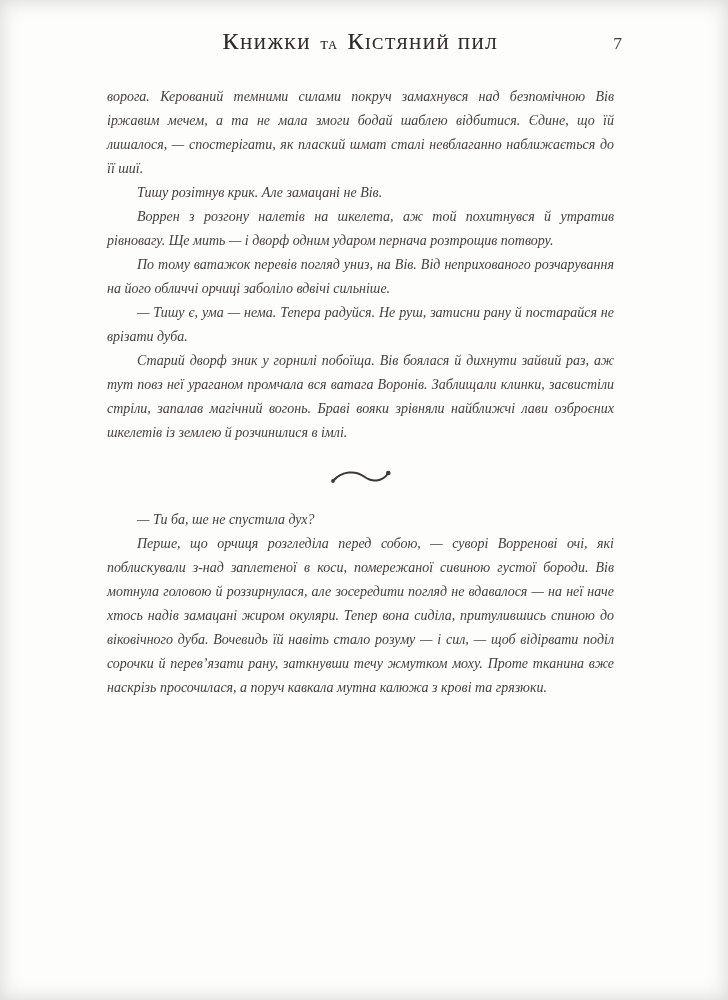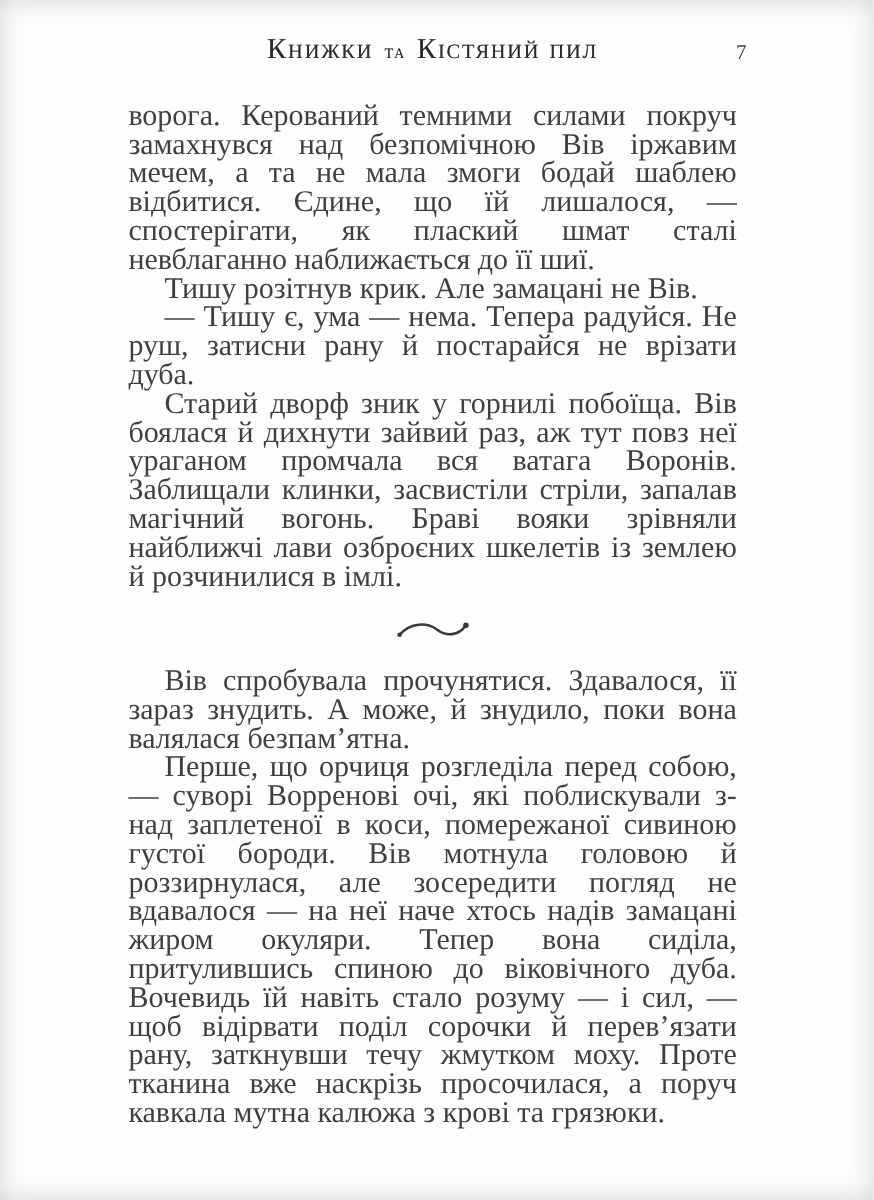--- a/index.html
+++ b/index.html
@@ -48,26 +48,27 @@
   }
   
   .text-block {
     position: absolute;
     top: 85px;
     left: 107px;
     width: 507px;
   }
   .para {
     margin: 0;
-    font-size: 25px;
+    font-size: 14px;
     line-height: 24px;
     color: var(--ink, #413f3d);
     text-align: justify;
     text-align-last: left;
     hyphens: manual;
+    font-style: italic;
     -webkit-hyphens: manual;
   }
   .para.indent { text-indent: 30px; }
   
   .scene-divider {
     height: 63px;
     display: flex;
     align-items: center;
     justify-content: center;
   }
@@ -84,31 +85,33 @@
       <span>Кістяний пил</span></span>
   </header>
 
   <div class="folio">7</div>
 
   <main class="text-block">
 
     <section class="text-section">
         <p class="para">ворога. Керований темними силами покруч замахнувся над безпомічною Вів іржавим мечем, а та не мала змоги бодай ша­блею відбитися. Єдине, що їй лишалося, — спостерігати, як плаский шмат сталі невблаганно наближається до її шиї.</p>
         <p class="para indent">Тишу розітнув крик. Але замацані не Вів.</p>
+        <p class="para indent">Воррен з розгону налетів на шкелета, аж той похитнувся й утратив рівновагу. Ще мить — і дворф одним ударом пер­нача розтрощив потвору.</p>
+        <p class="para indent">По тому ватажок перевів погляд униз, на Вів. Від неприхо­ваного розчарування на його обличчі орчиці заболіло вдвічі сильніше.</p>
         <p class="para indent">— Тишу є, ума — нема. Тепера радуйся. Не руш, затисни рану й постарайся не врізати дуба.</p>
         <p class="para indent">Старий дворф зник у горнилі побоїща. Вів боялася й дих­нути зайвий раз, аж тут повз неї ураганом промчала вся ватага Воронів. Заблищали клинки, засвистіли стріли, запалав ма­гічний вогонь. Браві вояки зрівняли найближчі лави озброє­них шкелетів із землею й розчинилися в імлі.</p>
       </section>
 
     <div class="scene-divider">
       <svg width="64" height="18" viewBox="0 0 64 18" aria-hidden="true">
         <path d="M4,13 C 13,2.5 27,2.5 35,8.5 C 43,14.5 53,14 59,5.5" fill="none" stroke="#3c3a38" stroke-width="2.1" stroke-linecap="round"></path>
         <circle cx="4" cy="13" r="1.9" fill="#3c3a38"></circle>
         <circle cx="59.3" cy="5" r="2.3" fill="#3c3a38"></circle>
       </svg>
     </div>
 
     <section class="text-section">
-        <p class="para indent">Вів спробувала прочунятися. Здавалося, її зараз знудить. А може, й знудило, поки вона валялася безпам’ятна.</p>
+        <p class="para indent">— Ти ба, ше не спустила дух?</p>
         <p class="para indent">Перше, що орчиця розгледіла перед собою, — суво­рі Ворренові очі, які поблискували з-над заплетеної в коси, помережаної сивиною густої бороди. Вів мотнула головою й роззирнулася, але зосередити погляд не вдавалося — на неї наче хтось надів замацані жиром окуляри. Тепер вона сиді­ла, притулившись спиною до віковічного дуба. Вочевидь їй навіть стало розуму — і сил, — щоб відірвати поділ сорочки й перев’язати рану, заткнувши течу жмутком моху. Проте тка­нина вже наскрізь просочилася, а поруч кавкала мутна калю­жа з крові та грязюки.</p>
       </section>
 
   </main>
 </div>
 
 </body></html>

